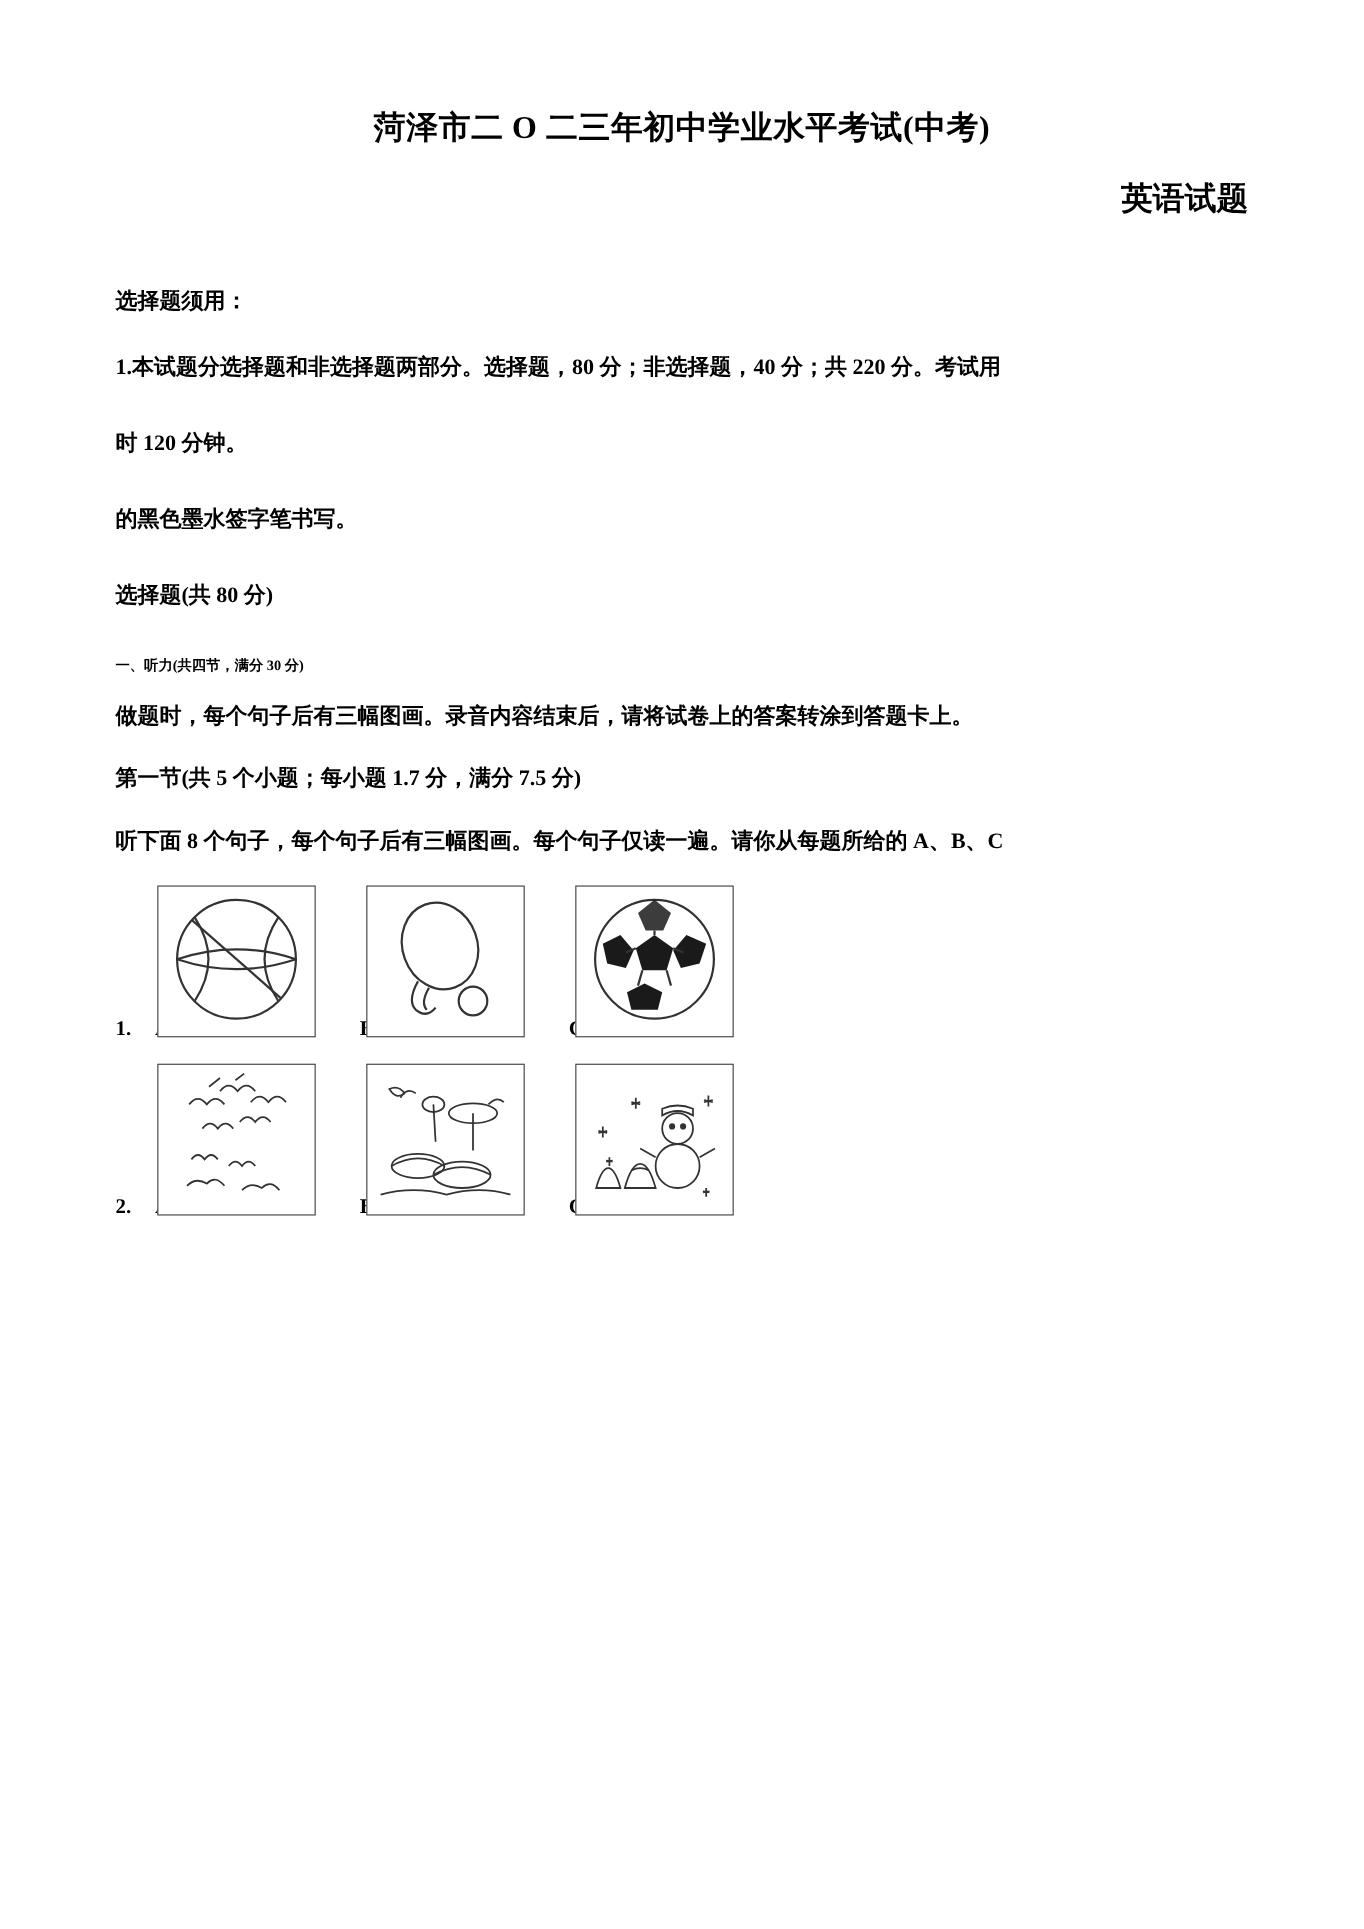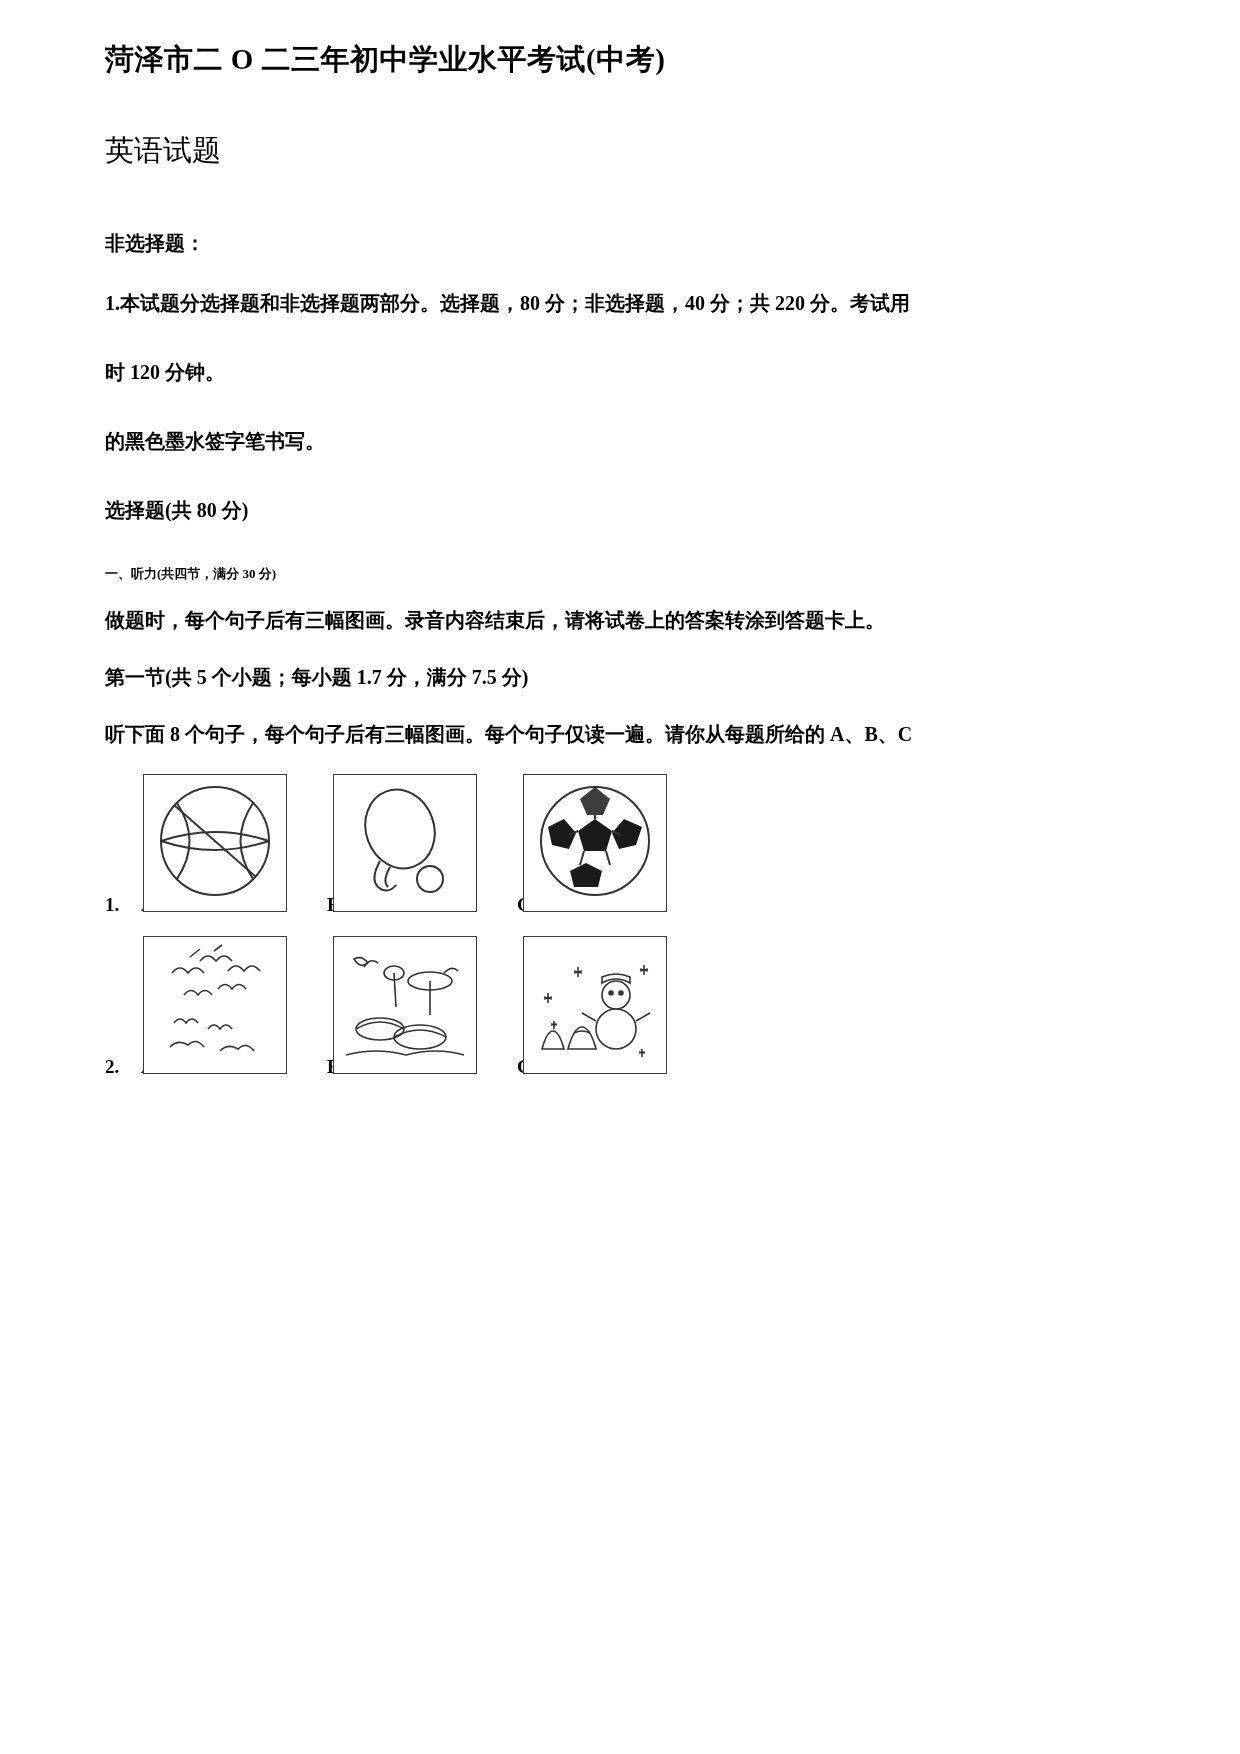--- a/index.html
+++ b/index.html
@@ -16,32 +16,32 @@
     overflow: hidden;
   }
   .page {
     position: relative;
     width: 1240px;
     height: 1754px;
     box-sizing: border-box;
     padding: 0 105px;
   }
   .title-main {
-    text-align: left;
+    text-align: center;
     font-size: 29px;
     font-weight: bold;
     letter-spacing: 0.5px;
-    margin-top: 39px;
+    margin-top: 96px;
     line-height: 1.4;
   }
   .title-sub {
-    text-align: left;
+    text-align: right;
     font-size: 29px;
-    font-weight: normal;
-    margin-top: 50px;
+    font-weight: bold;
+    margin-top: 24px;
     line-height: 1.4;
   }
   .notice-head {
     font-size: 20px;
     font-weight: bold;
     margin-top: 58px;
     line-height: 1.5;
   }
   p.para {
     font-size: 20px;
@@ -92,21 +92,21 @@
   .r1-box-c { left: 418px; }
 </style>
 </head>
 <body>
 
 <div class="page">
 
   <div class="title-main">菏泽市二 O 二三年初中学业水平考试(中考)</div>
   <div class="title-sub">英语试题</div>
 
-  <div class="notice-head">非选择题：</div>
+  <div class="notice-head">选择题须用：</div>
 
   <p class="para">1.本试题分选择题和非选择题两部分。选择题，80 分；非选择题，40 分；共 220 分。考试用</p>
   <p class="para">时 120 分钟。</p>
   <p class="para">的黑色墨水签字笔书写。</p>
 
   <p class="para centered">选择题(共 80 分)</p>
 
   <div class="section-head">一、听力(共四节，满分 30 分)</div>
   <p class="para tight">做题时，每个句子后有三幅图画。录音内容结束后，请将试卷上的答案转涂到答题卡上。</p>
   <p class="para tight">第一节(共 5 个小题；每小题 1.7 分，满分 7.5 分)</p>

